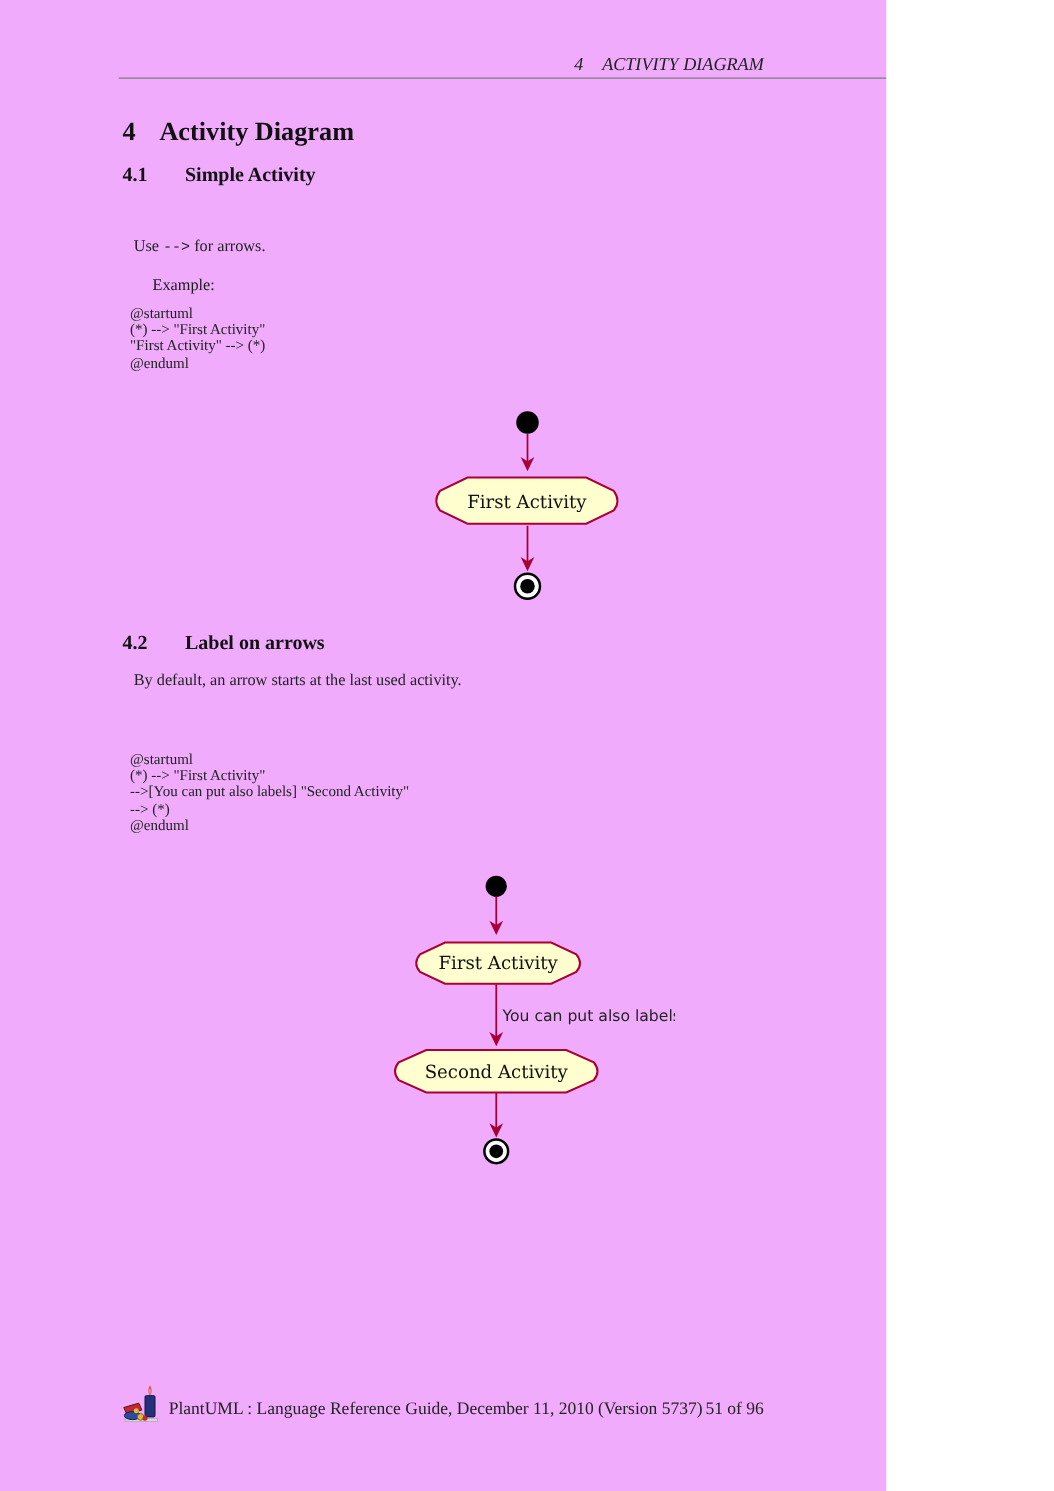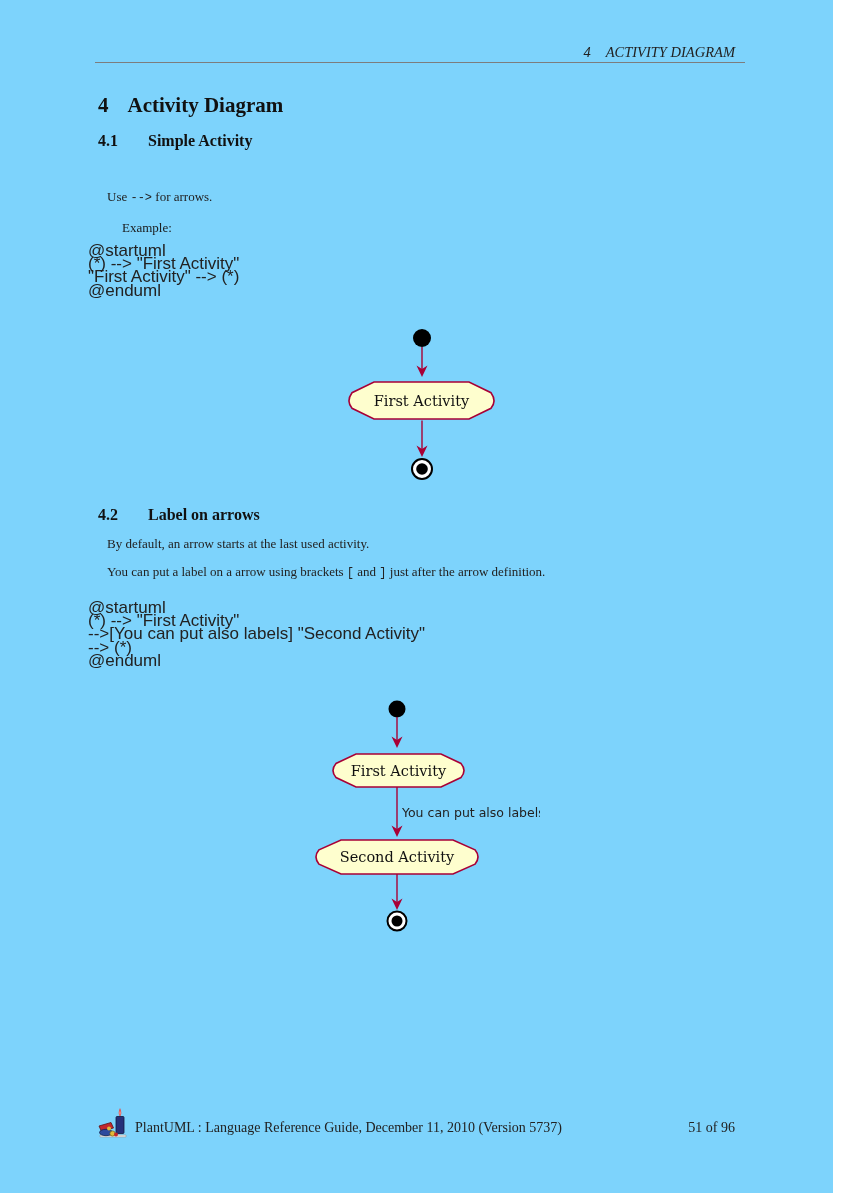--- a/index.html
+++ b/index.html
@@ -1,20 +1,20 @@
 <!DOCTYPE html>
 <html><head>
 <meta charset="utf-8">
 <style>
   * { margin:0; padding:0; box-sizing:border-box; }
   html,body { background:#ffffff; }
   #page {
     position:relative;
-    width:833px; height:1193px;
-    background:#7dd3fc;
+    width:709px; height:1193px;
+    background:#f0abfc;
     font-family:"Liberation Serif", serif;
     color:#1a1a1a;
     overflow:hidden;
   }
   .abs { position:absolute; }
 
   
   .header-title {
     top:44px; right:98px;
     font-style:italic;
@@ -42,23 +42,23 @@
   .example { top:220px; left:122px; font-size:13px; }
   .p3 { top:536px; }
   .p4 { top:564px; }
   .inline-code {
     font-family:"Liberation Mono", monospace;
     font-size:12px;
   }
 
   
   .codeblock {
-    left:88px;
-    font-family:Liberation Sans, sans-serif;
-    font-size:17px;
+    left:104px;
+    font-family:Liberation Serif, serif;
+    font-size:12px;
     line-height:13.2px;
     white-space:pre;
     color:#222;
   }
   .code1 { top:244px; }
   .code2 { top:601px; }
 
   
   .diag1 { top:324px; left:337px; }
   .diag2 { top:696px; left:305px; }
@@ -121,23 +121,20 @@
     <circle cx="85" cy="145" r="10" fill="#ffffff" stroke="#000000" stroke-width="2"></circle>
     <circle cx="85" cy="145" r="5.8" fill="#000000"></circle>
   </svg>
 
   <div class="abs h2 h2-42">
     <span class="num">4.2</span><span>Label on arrows</span>
   </div>
 
   <div class="abs para p3">By default, an arrow starts at the last used activity.</div>
 
-  <div class="abs para p4">
-    <span>You can put a label on a arrow using brackets </span><span class="inline-code">[</span><span> and </span><span class="inline-code">]</span><span> just after the arrow definition.</span>
-  </div>
 
   <pre class="abs codeblock code2">@startuml
 (*) --&gt; "First Activity"
 --&gt;[You can put also labels] "Second Activity"
 --&gt; (*)
 @enduml</pre>
 
   <svg class="abs diag2" width="235" height="240" viewBox="0 0 235 240">
     <circle cx="92" cy="13" r="8.5" fill="#000000"></circle>
     <line class="edge" x1="92" y1="21" x2="92" y2="45"></line>

